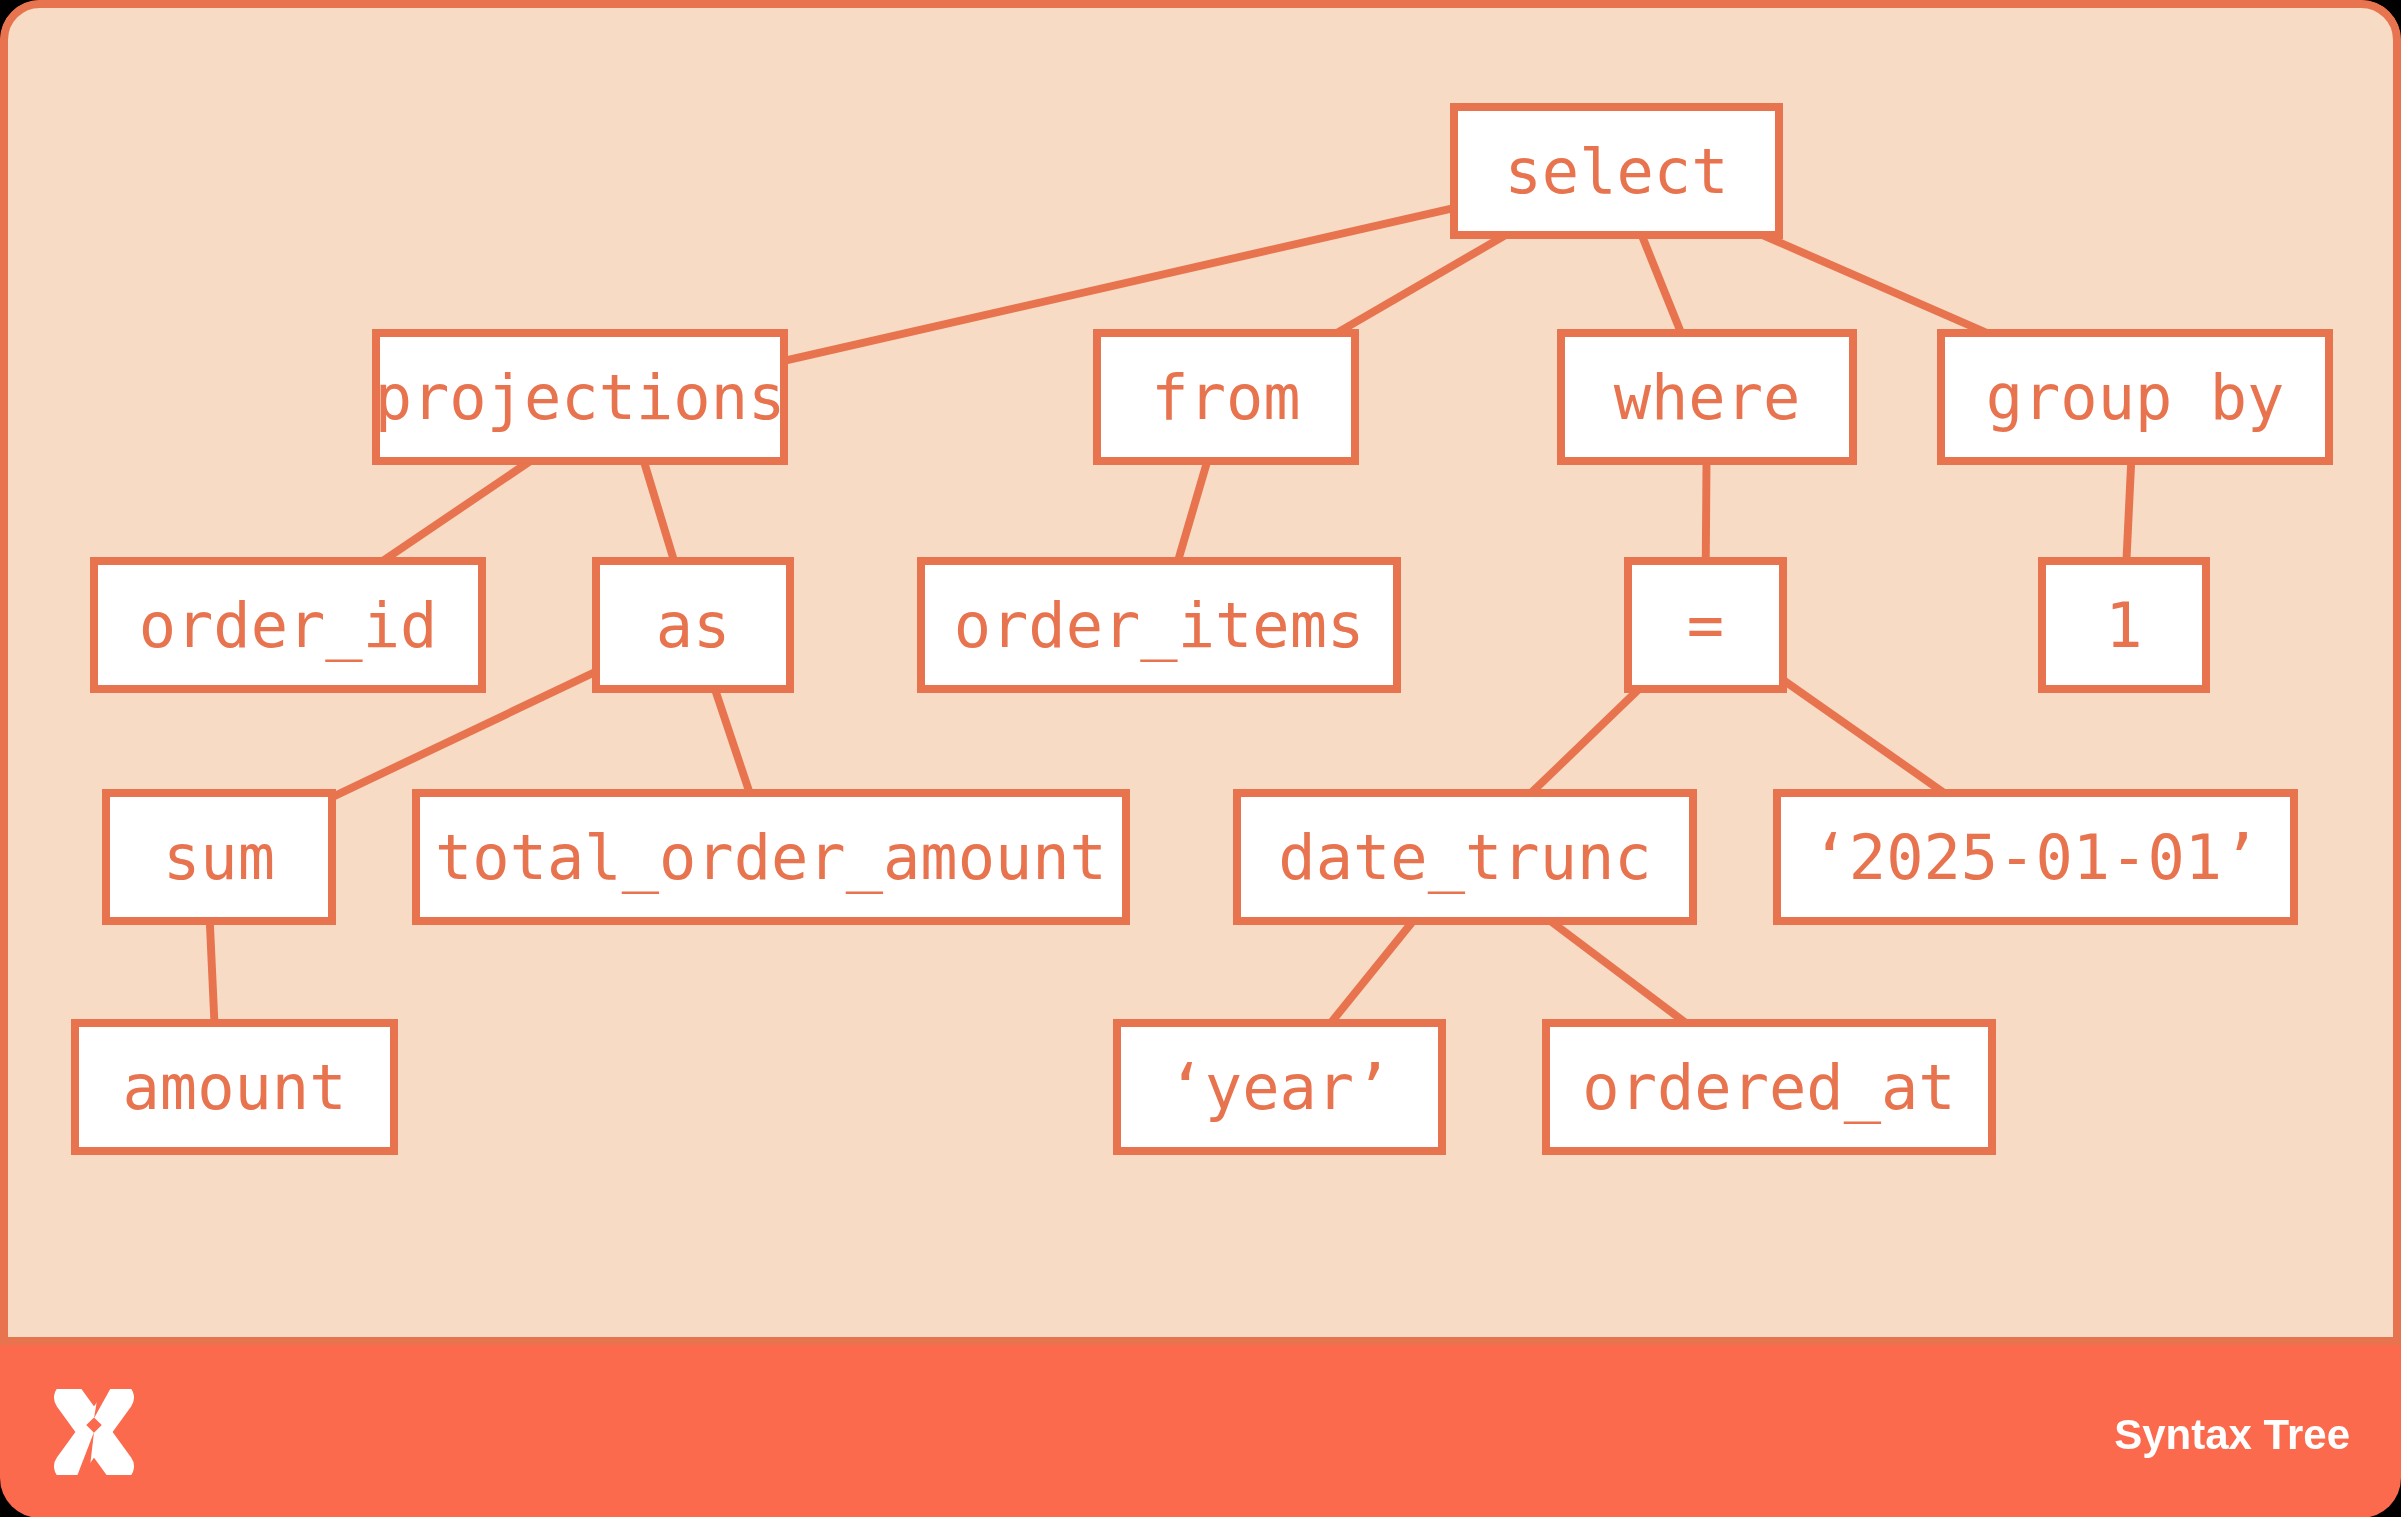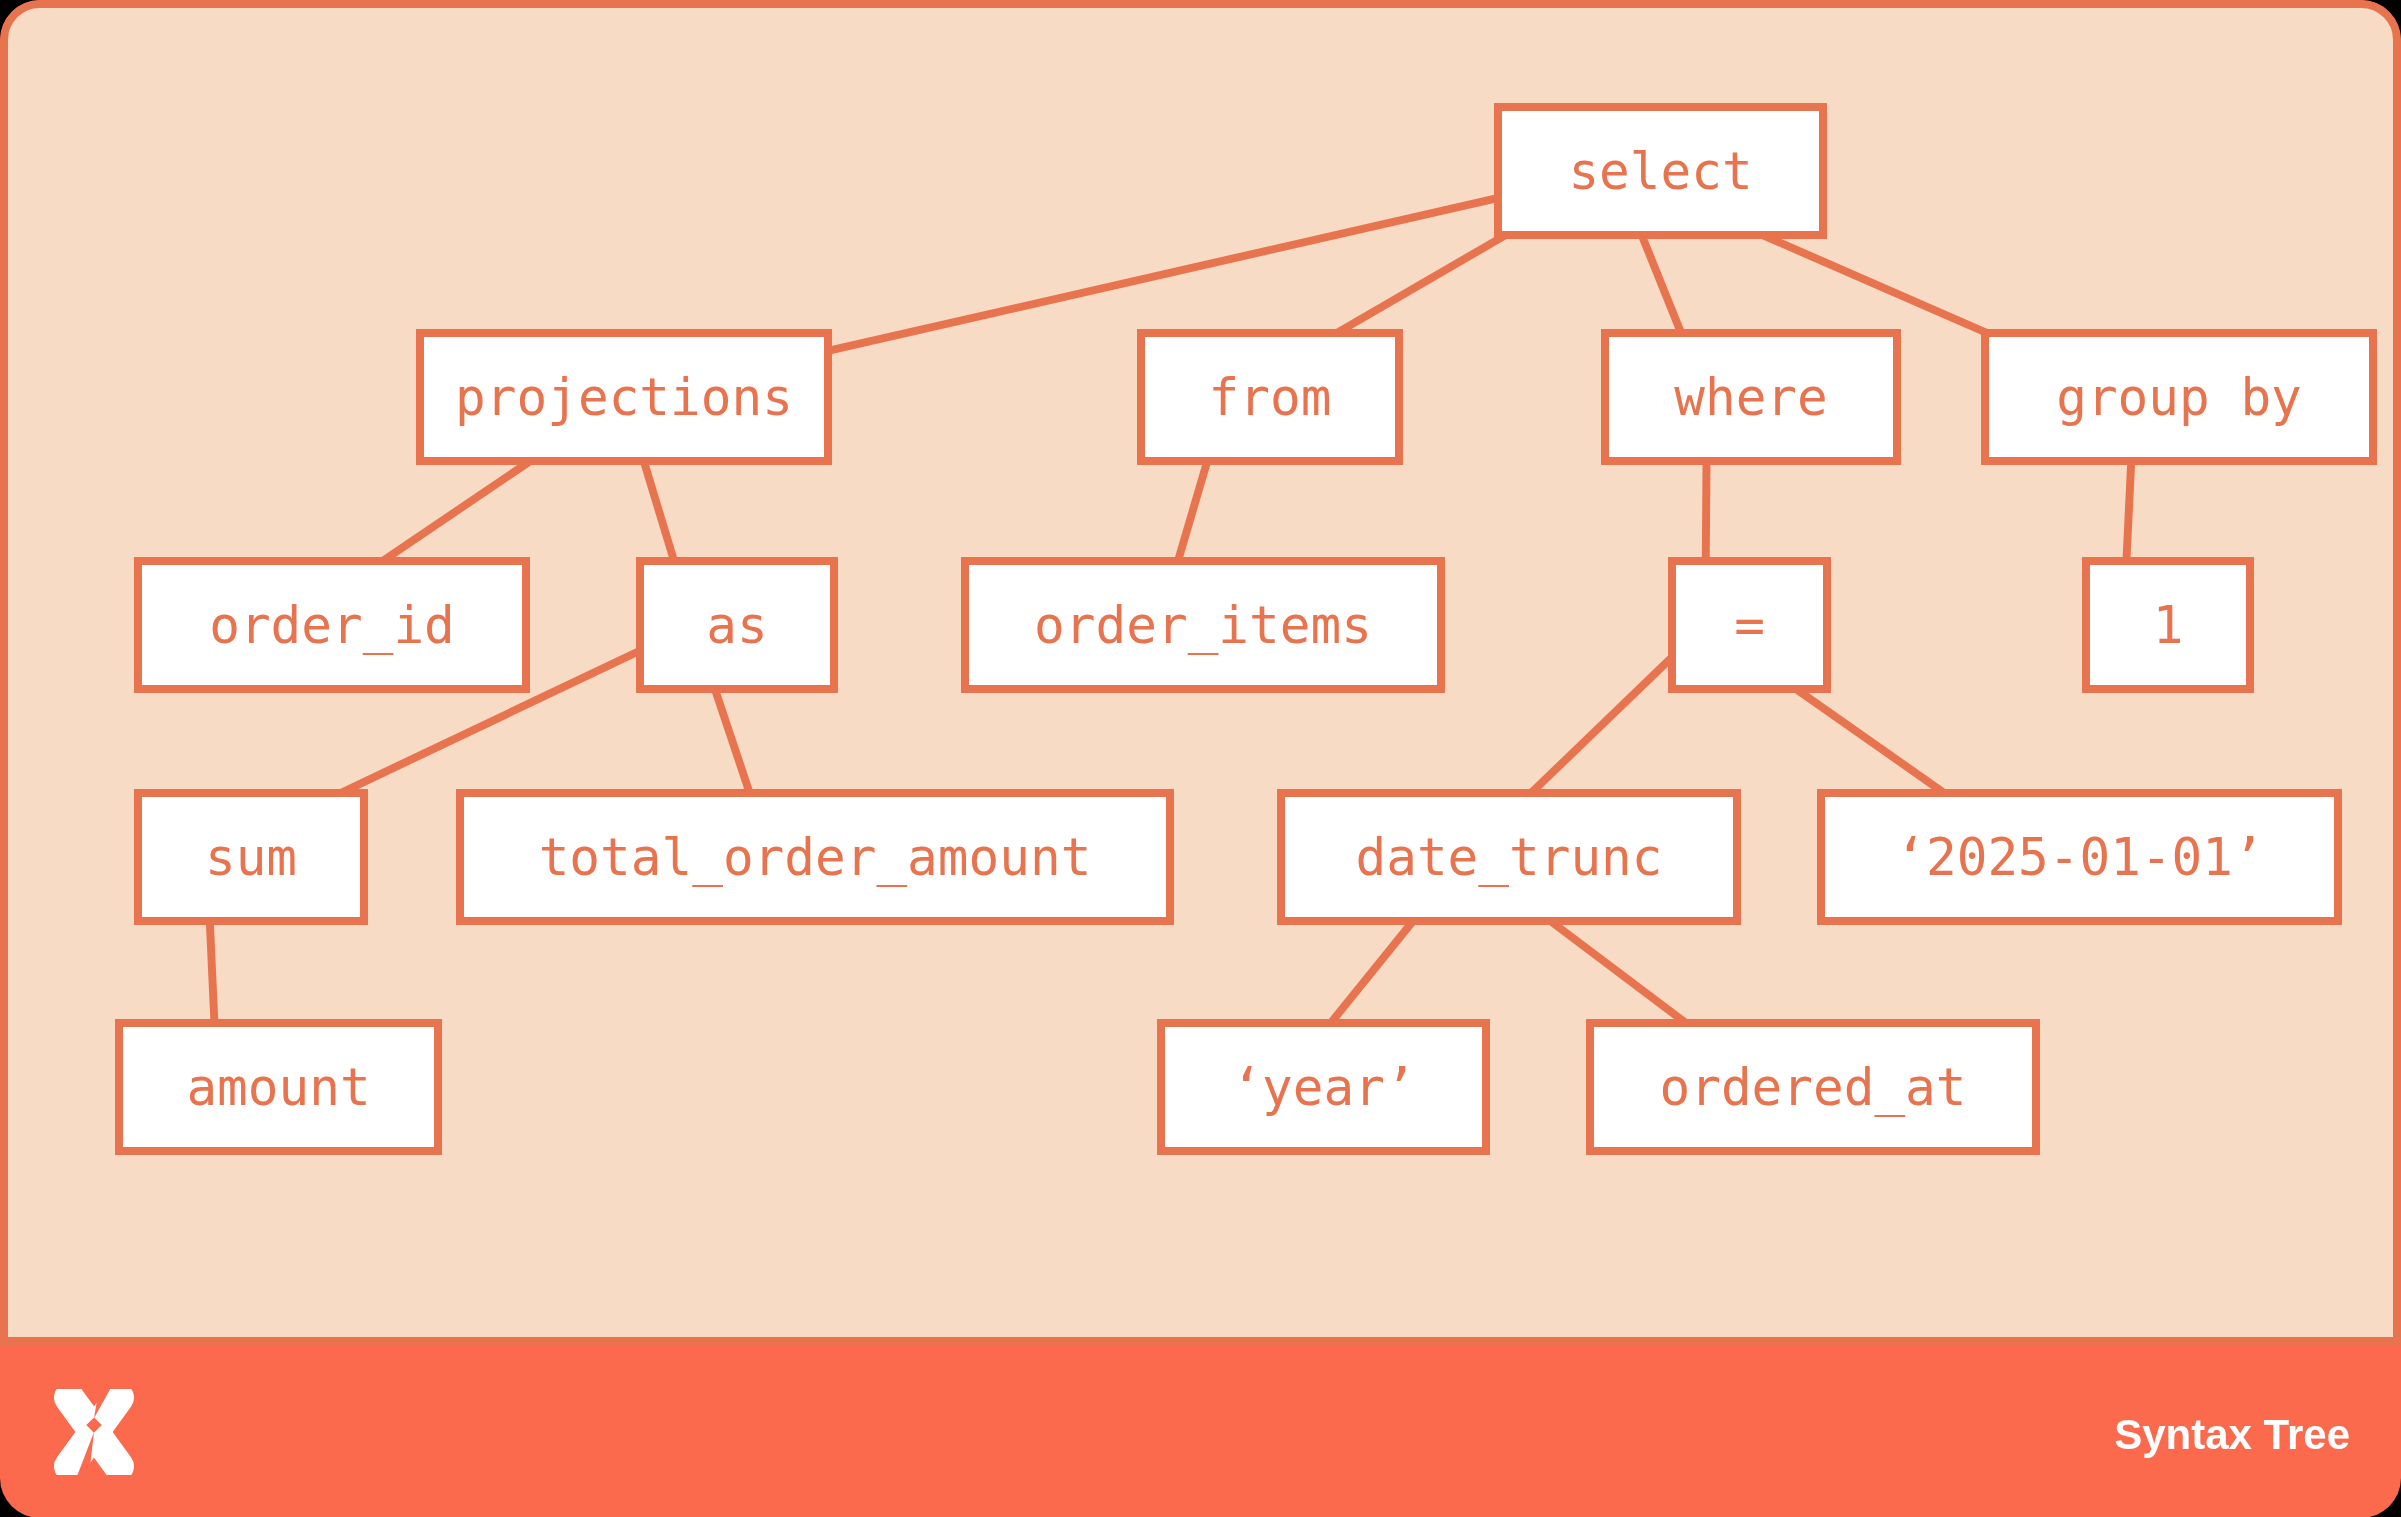--- a/index.html
+++ b/index.html
@@ -49,24 +49,23 @@
   }
   .node {
     position: absolute;
     box-sizing: border-box;
     background: #FFFFFF;
     border: 8px solid #E8744F;
     color: #E8744F;
     display: flex;
     align-items: center;
     justify-content: center;
-    font-size: 51px;
+    font-size: 62px;
     letter-spacing: 0px;
     white-space: nowrap;
-    margin-left: 44px;
   }
   .footer-content {
     position: absolute;
     left: 0; right: 0; bottom: 0;
     height: 173px;
     z-index: 3;
     display: flex;
     align-items: center;
     justify-content: space-between;
     padding: 0 51px;
@@ -116,21 +115,21 @@
           <div class="node" style="left: 1450px; top: 103px; width: 333px; height: 136px;">select</div>
           <div class="node" style="left: 372px; top: 329px; width: 416px; height: 136px;">projections</div>
           <div class="node" style="left: 1093px; top: 329px; width: 266px; height: 136px;">from</div>
           <div class="node" style="left: 1557px; top: 329px; width: 300px; height: 136px;">where</div>
           <div class="node" style="left: 1937px; top: 329px; width: 396px; height: 136px;">group by</div>
           <div class="node" style="left: 90px; top: 557px; width: 396px; height: 136px;">order_id</div>
           <div class="node" style="left: 592px; top: 557px; width: 202px; height: 136px;">as</div>
           <div class="node" style="left: 917px; top: 557px; width: 484px; height: 136px;">order_items</div>
           <div class="node" style="left: 1624px; top: 557px; width: 163px; height: 136px;">=</div>
           <div class="node" style="left: 2038px; top: 557px; width: 172px; height: 136px;">1</div>
-          <div class="node" style="left: 90px; top: 789px; width: 234px; height: 136px;">sum</div>
+          <div class="node" style="left: 102px; top: 789px; width: 234px; height: 136px;">sum</div>
           <div class="node" style="left: 412px; top: 789px; width: 718px; height: 136px;">total_order_amount</div>
           <div class="node" style="left: 1233px; top: 789px; width: 464px; height: 136px;">date_trunc</div>
           <div class="node" style="left: 1773px; top: 789px; width: 525px; height: 136px;">‘2025-01-01’</div>
           <div class="node" style="left: 71px; top: 1019px; width: 327px; height: 136px;">amount</div>
           <div class="node" style="left: 1113px; top: 1019px; width: 333px; height: 136px;">‘year’</div>
           <div class="node" style="left: 1542px; top: 1019px; width: 454px; height: 136px;">ordered_at</div>
         </div>
     </div>
 
     <div class="footer-content">

